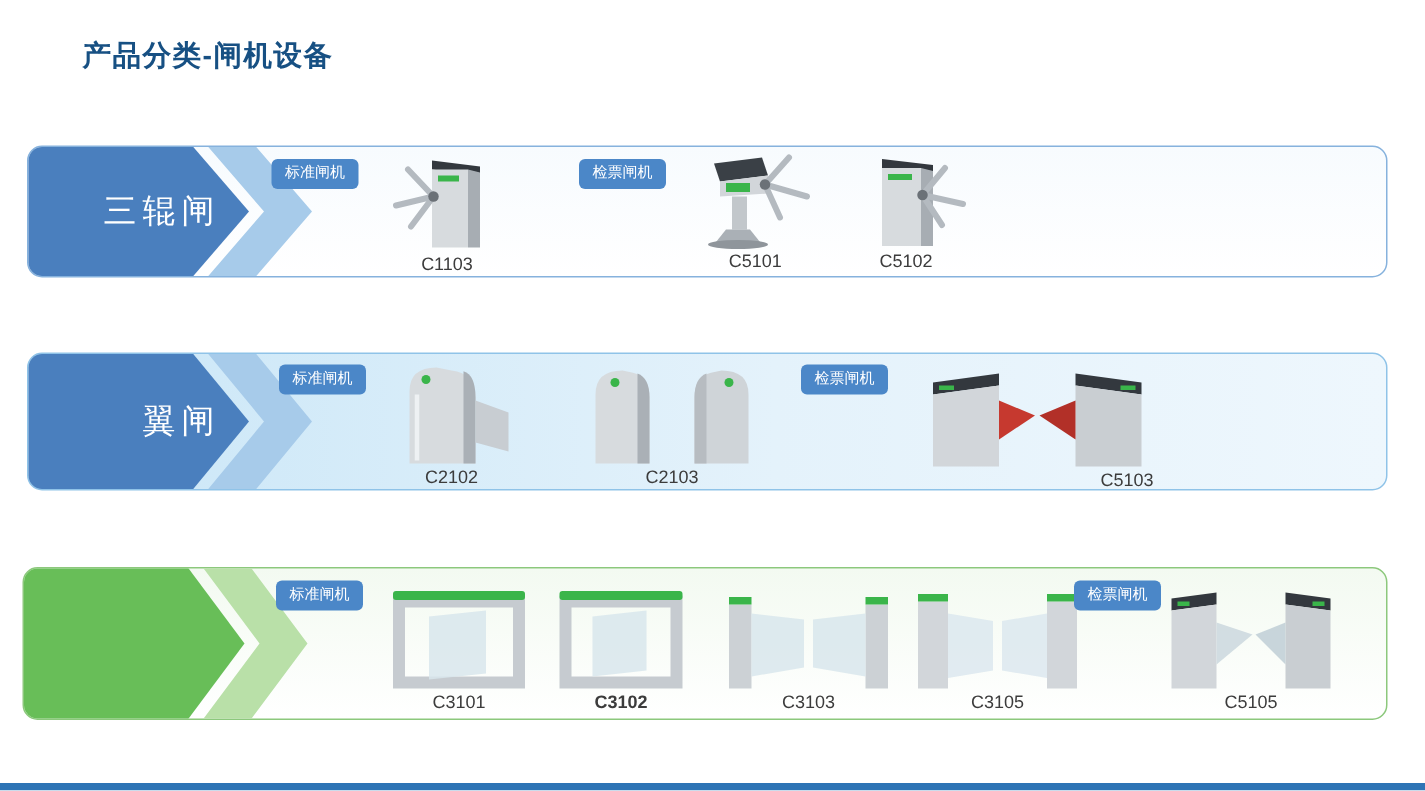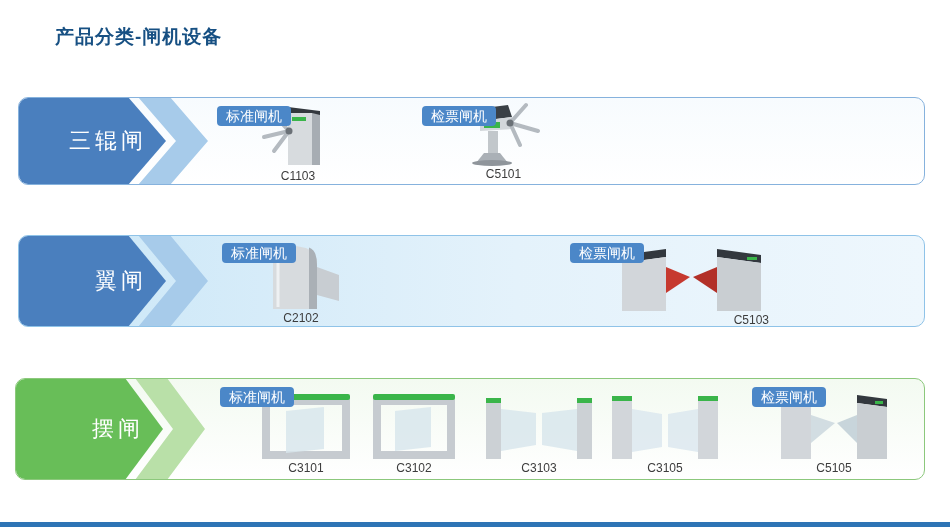--- a/index.html
+++ b/index.html
@@ -20,21 +20,21 @@
   .row-3{left:15px;top:378px;width:908px;height:100px;border:1px solid #8cc87c;
     background:linear-gradient(180deg,#f3faf1,#ffffff);}
   .chevron{position:absolute;left:-1px;top:-1px;z-index:1;}
   .cat{
     position:absolute;left:12px;top:50%;transform:translateY(-50%);
     width:116px;text-align:right;z-index:2;color:#ffffff;font-size:22px;
     letter-spacing:4px;font-family:"DejaVu Serif", serif;
   }
   .tag{
     position:absolute;z-index:3;background:#4b87c8;color:#ffffff;
-    font-size:14px;line-height:14px;padding:3px 9px;border-radius:4px;white-space:nowrap;margin-left:36px;
+    font-size:10px;line-height:14px;padding:3px 9px;border-radius:4px;white-space:nowrap;
   }
   .product{
     position:absolute;z-index:2;margin:0;display:flex;flex-direction:column;
     align-items:center;justify-content:space-between;
   }
   .product .img{flex:1;display:flex;align-items:center;justify-content:center;}
   .caption{font-size:12px;color:#3c3c3c;}
   .bottom-bar{position:absolute;left:0;right:0;bottom:0;height:5px;background:#2e74b5;}
 </style>
 </head>
@@ -83,20 +83,37 @@
           <line x1="50" y1="22" x2="78" y2="30"></line>
           <line x1="50" y1="22" x2="66" y2="4"></line>
           <line x1="50" y1="22" x2="60" y2="44"></line>
         </g>
         <circle cx="50" cy="22" r="3.5" fill="#6b7177"></circle>
       </svg>
     </span>
     <figcaption class="caption">C5101</figcaption>
   </figure>
 
+  <figure class="product" style="left:535px;width:100px;top:2px;bottom:3px;">
+    <span class="img">
+      <svg width="92" height="64" viewBox="0 0 92 64">
+        <polygon points="30,4 64,8 64,14 30,10" fill="#33383e"></polygon>
+        <rect x="30" y="10" width="26" height="52" fill="#d7dbde"></rect>
+        <polygon points="56,10 64,12 64,62 56,62" fill="#a7adb3"></polygon>
+        <rect x="34" y="14" width="16" height="4" fill="#3ab54a"></rect>
+        <g stroke="#b4bac0" stroke-width="4" stroke-linecap="round">
+          <line x1="57" y1="28" x2="84" y2="34"></line>
+          <line x1="57" y1="28" x2="72" y2="10"></line>
+          <line x1="57" y1="28" x2="70" y2="48"></line>
+        </g>
+        <circle cx="57" cy="28" r="3.5" fill="#6b7177"></circle>
+      </svg>
+    </span>
+    <figcaption class="caption">C5102</figcaption>
+  </figure>
 </section>
 
 <section class="row row-2">
   <svg class="chevron" width="200" height="92" viewBox="0 0 200 92">
     <polygon points="120,0 152,0 190,46 152,92 120,92 158,46" fill="#a7cbea"></polygon>
     <polygon points="0,0 110,0 148,46 110,92 0,92" fill="#4a7fbe"></polygon>
   </svg>
   <div class="cat">翼闸</div>
 
   <span class="tag" style="left:167px;top:7px;">标准闸机</span>
@@ -108,20 +125,33 @@
         <path d="M22,70 L22,22 Q22,6 40,6 L50,8 Q66,10 66,26 L66,70 Z" fill="#d7dbde"></path>
         <path d="M58,8.5 Q66,11 66,26 L66,70 L58,70 Z" fill="#aab0b6"></path>
         <circle cx="33" cy="14" r="3" fill="#3ab54a"></circle>
         <polygon points="66,28 88,36 88,62 66,56" fill="#c8cdd2"></polygon>
         <line x1="27" y1="24" x2="27" y2="68" stroke="#eef1f3" stroke-width="3"></line>
       </svg>
     </span>
     <figcaption class="caption">C2102</figcaption>
   </figure>
 
+  <figure class="product" style="left:368px;width:122px;top:3px;bottom:4px;">
+    <span class="img">
+      <svg width="118" height="72" viewBox="0 0 118 72">
+        <path d="M8,70 L8,24 Q8,8 26,8 L33,9.5 Q44,12 44,26 L44,70 Z" fill="#d7dbde"></path>
+        <path d="M36,10 Q44,13 44,26 L44,70 L36,70 Z" fill="#aab0b6"></path>
+        <path d="M110,70 L110,24 Q110,8 92,8 L85,9.5 Q74,12 74,26 L74,70 Z" fill="#cfd4d8"></path>
+        <path d="M82,10 Q74,13 74,26 L74,70 L82,70 Z" fill="#b7bcc1"></path>
+        <circle cx="21" cy="16" r="3" fill="#3ab54a"></circle>
+        <circle cx="97" cy="16" r="3" fill="#3ab54a"></circle>
+      </svg>
+    </span>
+    <figcaption class="caption">C2103</figcaption>
+  </figure>
 
   <figure class="product" style="left:588px;width:162px;top:3px;bottom:4px;align-items:flex-end;">
     <span class="img">
       <svg width="155" height="74" viewBox="0 0 155 74">
         <polygon points="8,16 52,10 52,18 8,24" fill="#33383e"></polygon>
         <polygon points="8,24 52,18 52,72 8,72" fill="#d2d6da"></polygon>
         <rect x="12" y="18" width="10" height="3" fill="#3ab54a"></rect>
         <polygon points="147,16 103,10 103,18 147,24" fill="#33383e"></polygon>
         <polygon points="103,18 147,24 147,72 103,72" fill="#c9ced2"></polygon>
         <rect x="133" y="18" width="10" height="3" fill="#3ab54a"></rect>
@@ -131,37 +161,36 @@
     </span>
     <figcaption class="caption">C5103</figcaption>
   </figure>
 </section>
 
 <section class="row row-3">
   <svg class="chevron" width="200" height="102" viewBox="0 0 200 102">
     <polygon points="120,0 152,0 190,51 152,102 120,102 158,51" fill="#b9e0a8"></polygon>
     <polygon points="0,0 110,0 148,51 110,102 0,102" fill="#68be58"></polygon>
   </svg>
-  <div class="cat">摆闸</div>
 
   <span class="tag" style="left:168px;top:8px;">标准闸机</span>
   <span class="tag" style="left:700px;top:8px;">检票闸机</span>
 
   <figure class="product" style="left:235px;width:110px;top:8px;bottom:5px;">
     <span class="img">
       <svg width="108" height="74" viewBox="0 0 108 74">
         <rect x="14" y="14" width="80" height="54" fill="none" stroke="#c6cbd0" stroke-width="8"></rect>
         <rect x="10" y="7" width="88" height="6" rx="2" fill="#3ab54a"></rect>
         <polygon points="34,24 72,20 72,62 34,66" fill="#d8e6ec" opacity="0.85"></polygon>
       </svg>
     </span>
     <figcaption class="caption">C3101</figcaption>
   </figure>
 
-  <figure class="product" style="left:348px;width:100px;top:8px;bottom:5px;">
+  <figure class="product" style="left:348px;width:100px;top:8px;bottom:5px;font-weight:bold;">
     <span class="img">
       <svg width="95" height="74" viewBox="0 0 95 74">
         <rect x="10" y="14" width="74" height="54" fill="none" stroke="#c6cbd0" stroke-width="8"></rect>
         <rect x="6" y="7" width="82" height="6" rx="2" fill="#3ab54a"></rect>
         <polygon points="28,24 64,20 64,60 28,64" fill="#d8e6ec" opacity="0.85"></polygon>
       </svg>
     </span>
     <figcaption class="caption">C3102</figcaption>
   </figure>
 

